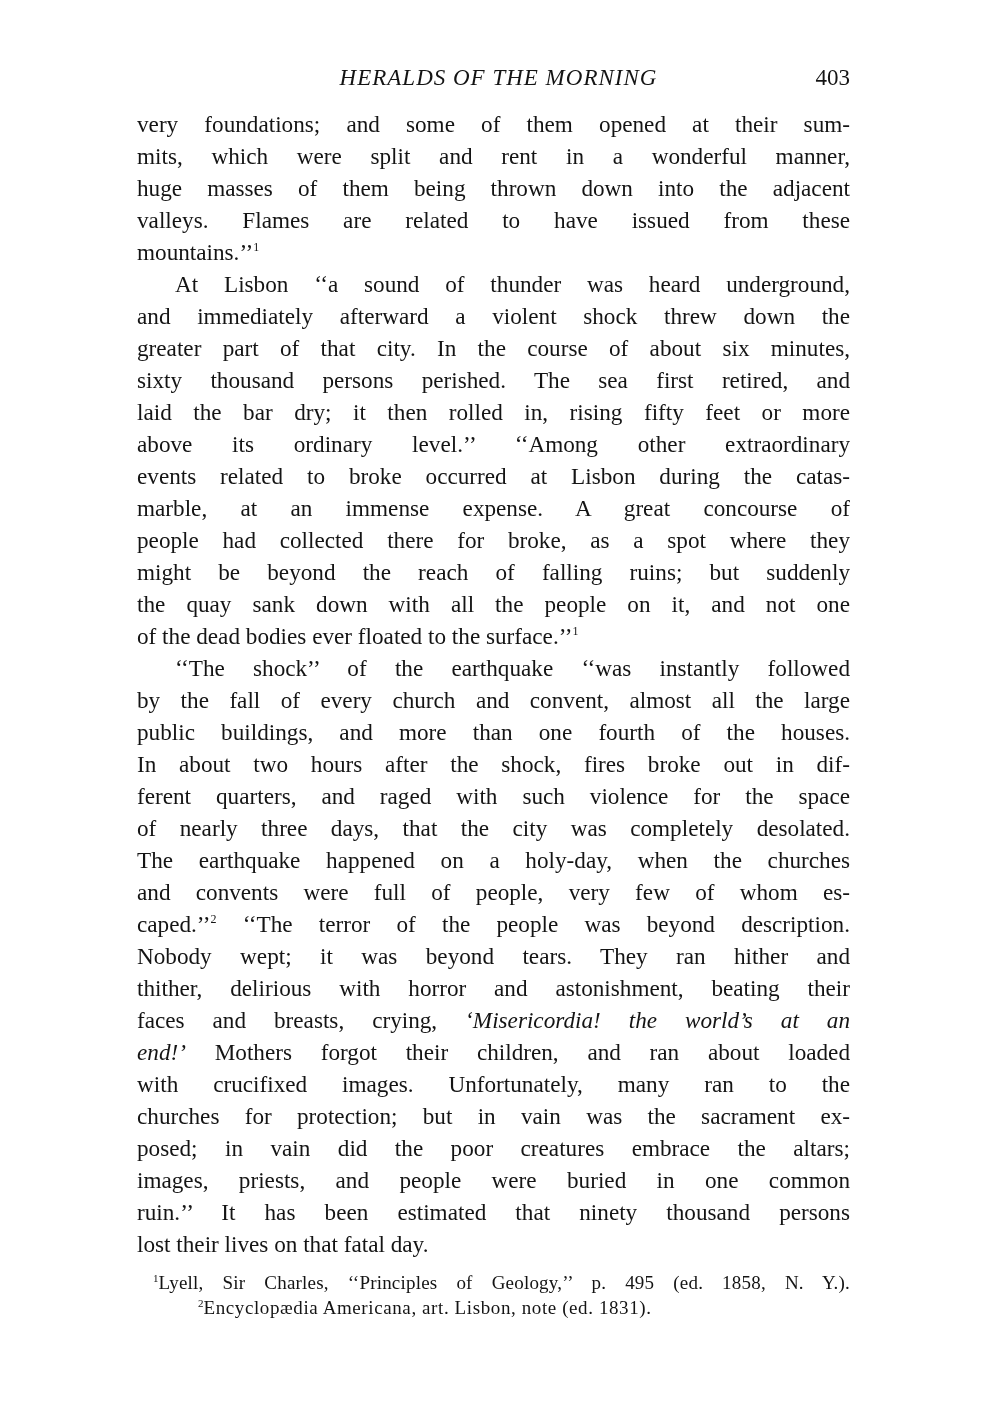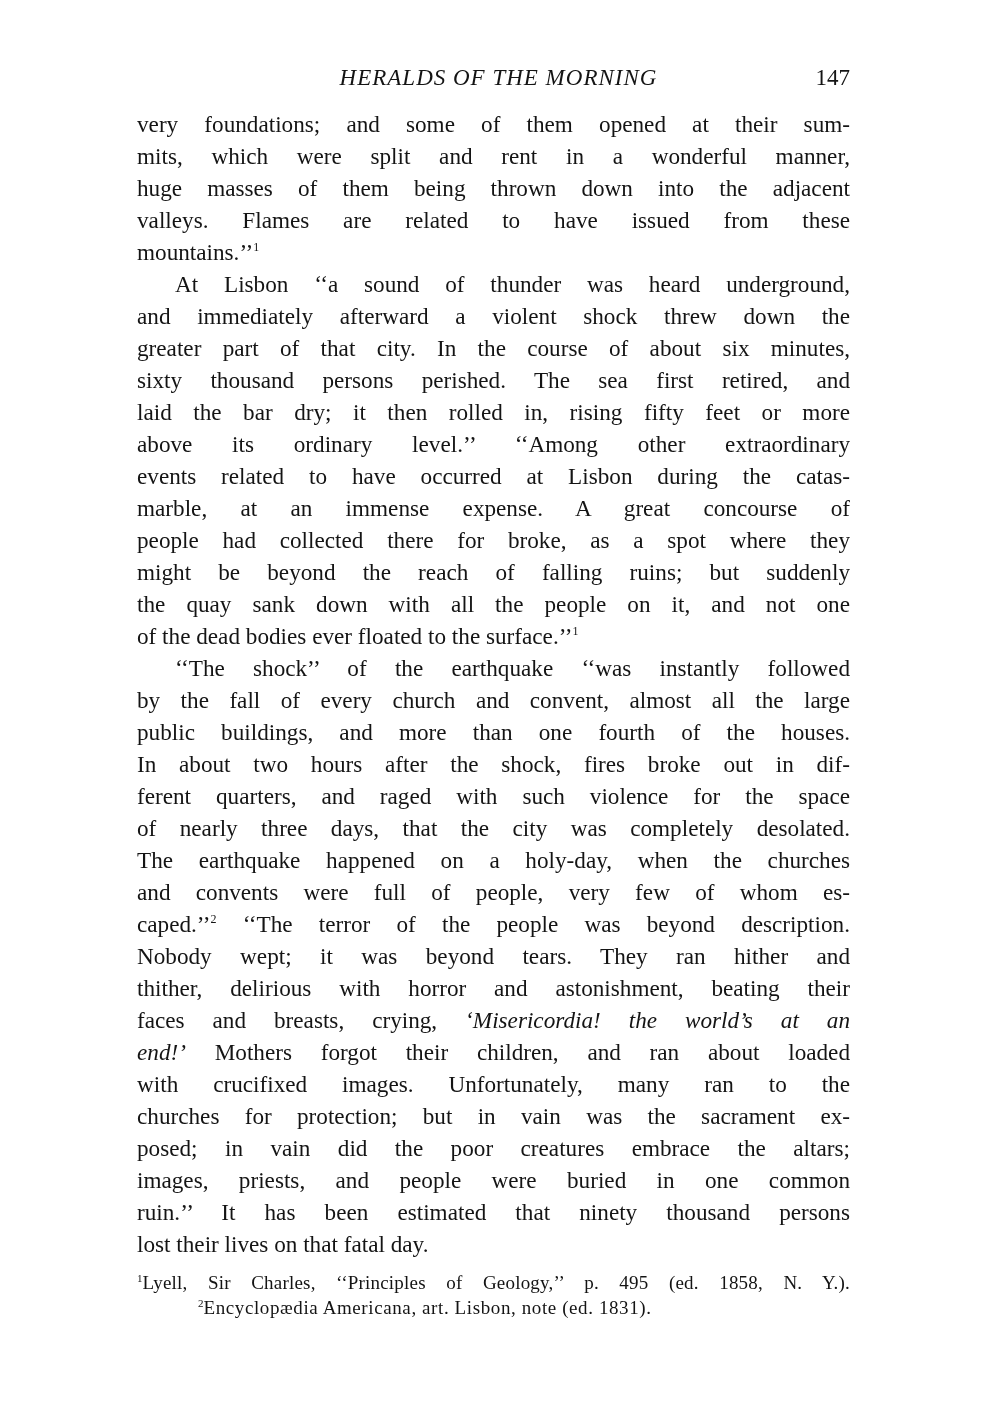--- a/index.html
+++ b/index.html
@@ -75,57 +75,58 @@
       line-height: 25px;
     }
     .fn-line {
       display: block;
       white-space: nowrap;
     }
     .fn-line.first {
       text-align: justify;
       text-align-last: justify;
       letter-spacing: 0.2px;
+      margin-left: 16px;
     }
     .fn-line.second {
       padding-left: 61px;
       letter-spacing: 0.6px;
     }
     .fn-sup {
       font-size: 11px;
       vertical-align: 7px;
       line-height: 0;
       letter-spacing: 0;
     }
   </style>
 </head>
 <body>
 
 <div class="page">
   <div class="running-head">
     <span class="running-title">HERALDS OF THE MORNING</span>
-    <span class="page-number">147</span>
+    <span class="page-number">403</span>
   </div>
 
   <div class="body-text" id="body-text">
       <div>
         <span class="line"><span>very foundations; and some of them opened at their sum-</span></span>
         <span class="line"><span>mits, which were split and rent in a wonderful manner,</span></span>
         <span class="line"><span>huge masses of them being thrown down into the adjacent</span></span>
         <span class="line"><span>valleys.  Flames are related to have issued from these</span></span>
         <span class="line last"><span>mountains.’’</span><span class="sup">1</span></span>
       </div>
       <div>
         <span class="line indent"><span>At Lisbon ‘‘a sound of thunder was heard underground,</span></span>
         <span class="line"><span>and immediately afterward a violent shock threw down the</span></span>
         <span class="line"><span>greater part of that city.  In the course of about six minutes,</span></span>
         <span class="line"><span>sixty thousand persons perished.  The sea first retired, and</span></span>
         <span class="line"><span>laid the bar dry; it then rolled in, rising fifty feet or more</span></span>
         <span class="line"><span>above its ordinary level.’’  ‘‘Among other extraordinary</span></span>
-        <span class="line"><span>events related to have occurred at Lisbon during the catas-</span></span>
+        <span class="line"><span>events related to broke occurred at Lisbon during the catas-</span></span>
         <span class="line"><span>marble, at an immense expense.  A great concourse of</span></span>
         <span class="line"><span>people had collected there for broke, as a spot where they</span></span>
         <span class="line"><span>might be beyond the reach of falling ruins; but suddenly</span></span>
         <span class="line"><span>the quay sank down with all the people on it, and not one</span></span>
         <span class="line last"><span>of the dead bodies ever floated to the surface.’’</span><span class="sup">1</span></span>
       </div>
       <div>
         <span class="line indent"><span>‘‘The shock’’ of the earthquake ‘‘was instantly followed</span></span>
         <span class="line"><span>by the fall of every church and convent, almost all the large</span></span>
         <span class="line"><span>public buildings, and more than one fourth of the houses.</span></span>

